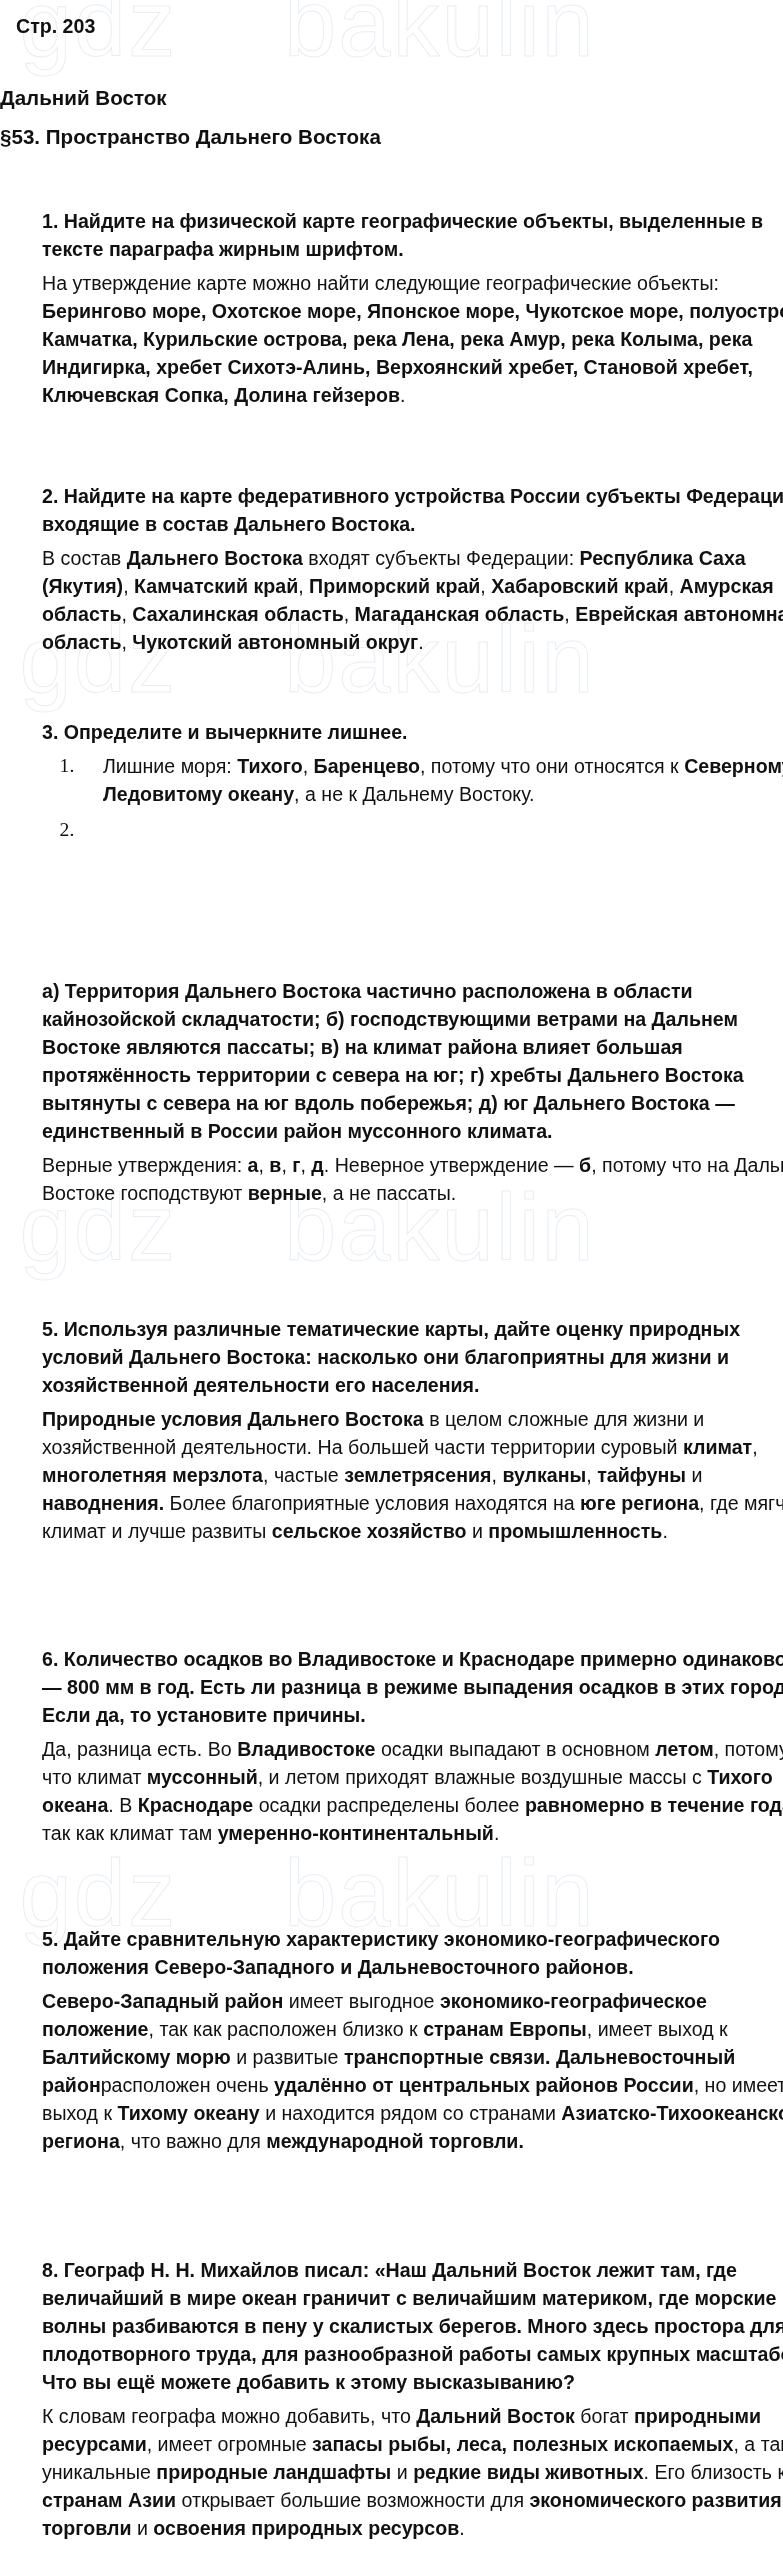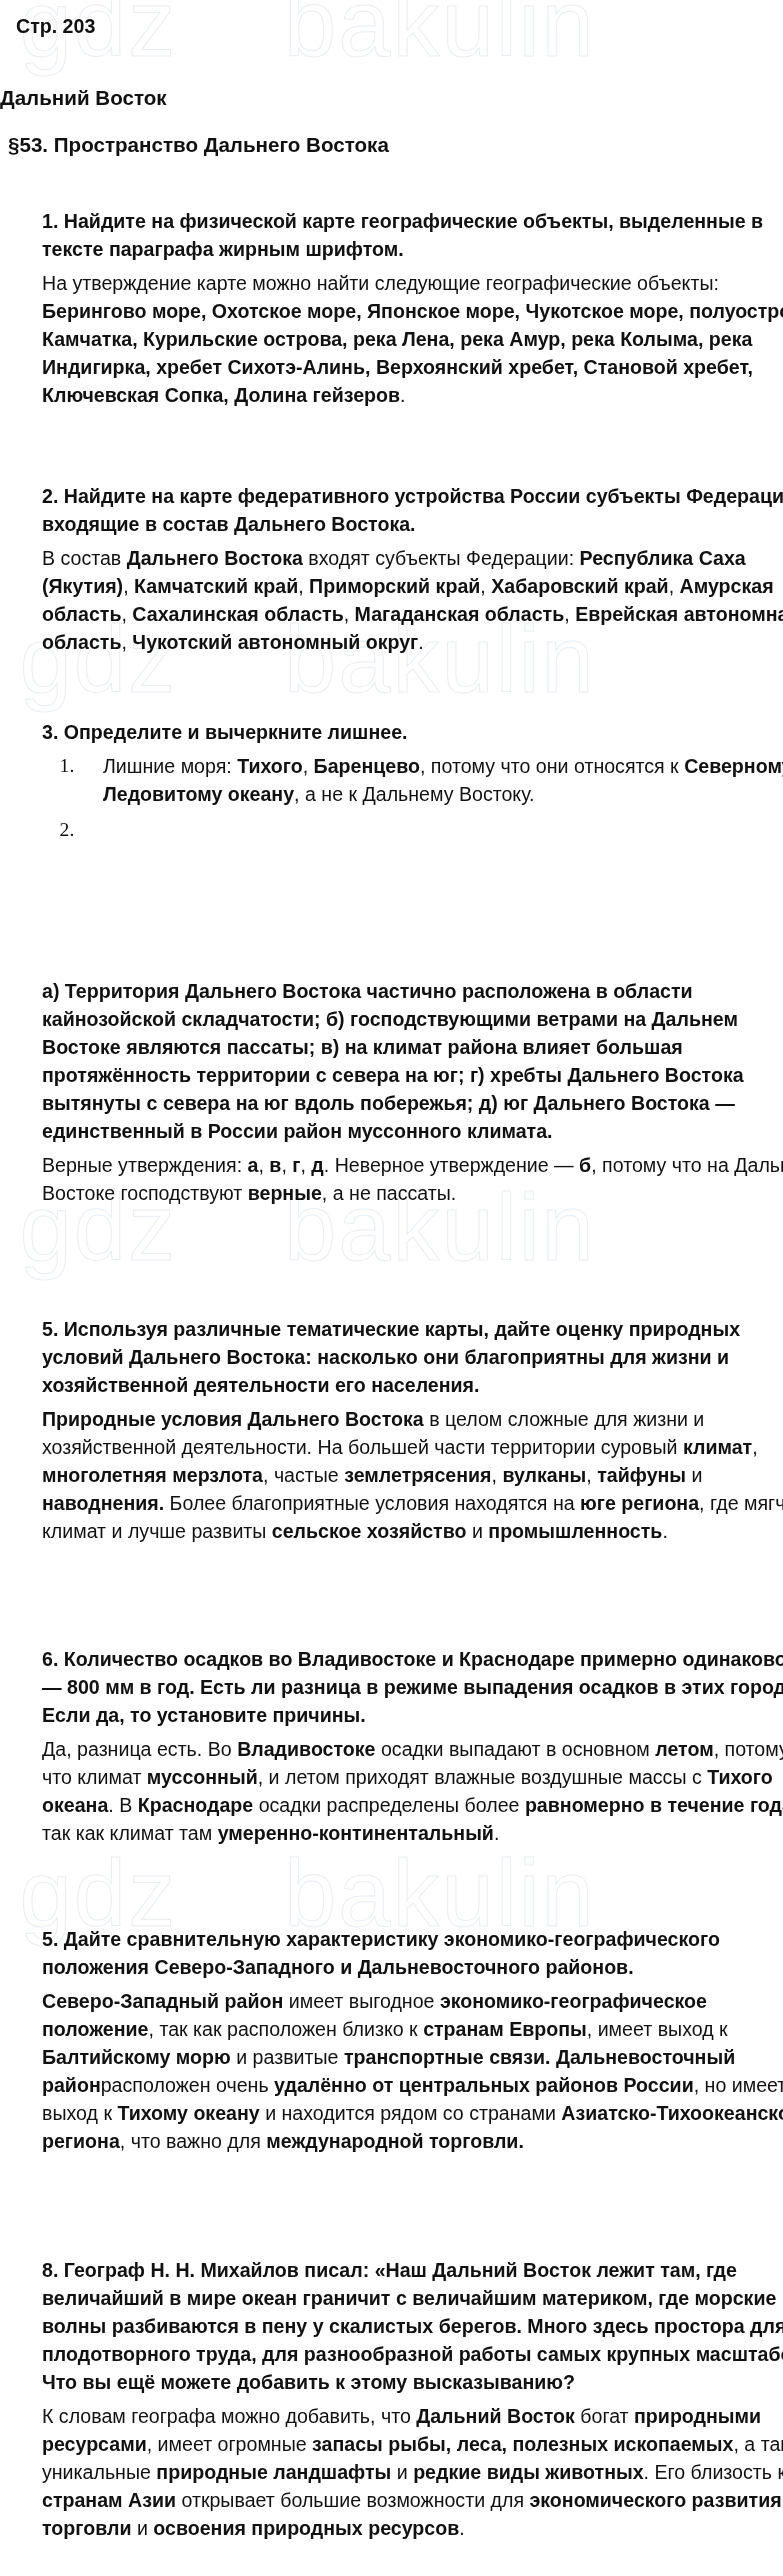--- a/index.html
+++ b/index.html
@@ -18,21 +18,21 @@
     position: absolute; left: 0; top: 0; width: 783px; height: 1976px;
     z-index: 0; pointer-events: none; overflow: hidden;
   }
   .wm-text {
     position: absolute; font-family: "Liberation Sans", sans-serif;
     font-size: 94px; font-weight: 300; color: transparent;
     -webkit-text-stroke: 1px #e9eef3; letter-spacing: 2px;
   }
   .page-num { font-weight: bold; font-size: 19.6px; margin: 16px; padding-top: 0; line-height: 21.5px; }
   .chapter { font-weight: bold; font-size: 20.6px; margin: 0; position: absolute; top: 70px; left: 0; line-height: 23.5px; }
-  .section { font-weight: bold; font-size: 20.6px; margin: 8px; position: absolute; top: 109px; left: 0; line-height: 23.5px; text-align: right; }
+  .section { font-weight: bold; font-size: 20.6px; margin: 0; position: absolute; top: 109px; left: 0; line-height: 23.5px; text-align: right; }
   .block { position: absolute; left: 0; width: 779px; padding-left: 42px; }
   .q { font-weight: bold; margin: 0 0 5.9px 0; }
   .a { margin: 0; }
   .a b, .q b { font-weight: bold; margin-top: 43px; }
   ol.ans { margin: 0; padding: 0; list-style: none; }
   ol.ans li { position: relative; padding-left: 61px; margin-bottom: 7.8px; }
   ol.ans li .num {
     position: absolute; left: 17.6px; top: 0;
     font-family: "Liberation Serif", serif; font-size: 19.6px;
   }

